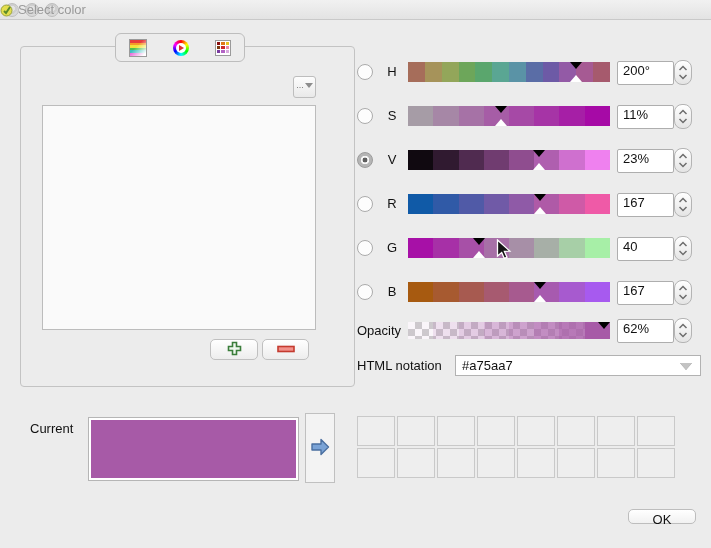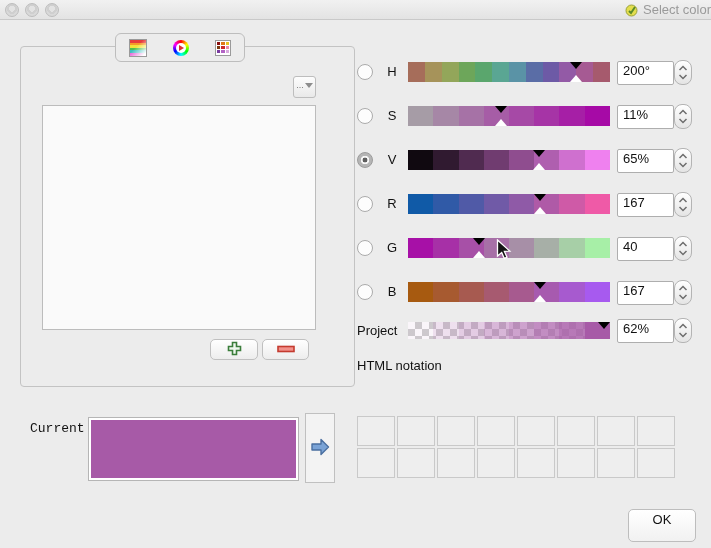--- a/index.html
+++ b/index.html
@@ -5,21 +5,21 @@
   html,body{margin:0;padding:0;}
   #app{position:relative;width:711px;height:548px;background:#ececec;overflow:hidden;
        font-family:"Liberation Sans",sans-serif;font-size:13px;color:#111;}
 
   
   .titlebar{position:absolute;left:0;top:0;width:711px;height:19px;
             background:linear-gradient(#f1f1f1,#e3e3e3);border-bottom:1px solid #c9c9c9;}
   .tl-btn{position:absolute;top:3px;width:12px;height:12px;border-radius:50%;
           background:radial-gradient(circle at 50% 40%, #e3e3e3 0 3px, #cfcfcf 3px 5px, #d9d9d9 5px);
           border:1px solid #bdbdbd;}
-  .win-title{position:absolute;left:0;right:0;top:2px;text-align:right;color:#9a9a9a;}
+  .win-title{position:absolute;left:0;right:0;top:2px;text-align:left;color:#9a9a9a;}
   .win-title .ticon{display:inline-block;vertical-align:-3px;margin-right:5px;}
 
   
   .groupbox{position:absolute;left:20px;top:46px;width:333px;height:339px;
             border:1px solid #c3c3c3;border-radius:4px;}
   .tabbar{position:absolute;left:115px;top:33px;width:128px;height:27px;background:#ececec;
           border:1px solid #bdbdbd;border-radius:6px;display:flex;align-items:center;
           justify-content:space-around;z-index:2;}
   .tabicon{width:16px;height:16px;display:block;position:relative;}
   .icon-colorbox{border:1px solid #9a9a9a;
@@ -118,30 +118,30 @@
 
   
   .htmlfield{position:absolute;left:455px;top:355px;width:246px;height:21px;background:#fff;
              border:1px solid #b2b2b2;box-sizing:border-box;}
   .htmlfield .val{position:absolute;left:6px;top:2px;}
   .htmlfield .tri{position:absolute;right:8px;top:7px;width:0;height:0;
       border-left:6px solid transparent;border-right:6px solid transparent;border-top:7px solid #c3c3c3;
       filter:drop-shadow(0 0 0.5px #909090);}
 
   
-  .cur-label{position:absolute;left:30px;top:421px;font-family:Liberation Mono, monospace;}
+  .cur-label{position:absolute;left:30px;top:421px;}
   .cur-frame{position:absolute;left:88px;top:417px;width:205px;height:58px;
              border:1px solid #b5b5b5;background:#fff;padding:2px;}
   .cur-fill{width:100%;height:100%;}
   .applybtn{position:absolute;left:305px;top:413px;width:30px;height:70px;box-sizing:border-box;
             border:1px solid #c0c0c0;background:#f3f3f3;display:flex;align-items:center;justify-content:center;}
   .swgrid{position:absolute;left:357px;top:416px;width:318px;height:62px;
           display:grid;grid-template-columns:repeat(8,38px);grid-template-rows:repeat(2,30px);gap:2px;}
   .swcell{background:#eeeeee;border:1px solid #c9c9c9;box-sizing:border-box;}
-  .okbtn{position:absolute;left:628px;top:509px;width:68px;height:33px;box-sizing:border-box;
+  .okbtn{position:absolute;left:628px;top:509px;width:68px;height:15px;box-sizing:border-box;
          border:1px solid #bdbdbd;border-radius:5px;background:linear-gradient(#ffffff,#f1f1f1);
          text-align:center;line-height:19px;}
 
   .cursor{position:absolute;left:496px;top:239px;z-index:9;}
 </style>
 </head>
 <body>
 
 <div id="app">
 
@@ -222,21 +222,21 @@
         <path d="M1.5 5 L5 1.5 L8.5 5 M1.5 10 L5 13.5 L8.5 10" stroke="#6e6e6e" stroke-width="1.5" fill="none"></path>
       </svg>
   </span>
 
   <span class="radio checked" style="top:152px"></span>
   <span class="chlabel" style="top:152px">V</span>
   <div class="bar bar-v" style="top:150px">
     <i class="mk-t" style="left: 65%;"></i>
     <i class="mk-b" style="left: 65%;"></i>
   </div>
-  <span class="field" style="top:149px">65%</span>
+  <span class="field" style="top:149px">23%</span>
   <span class="spin" style="top:148px">
     <svg width="10" height="15" viewBox="0 0 10 15">
         <path d="M1.5 5 L5 1.5 L8.5 5 M1.5 10 L5 13.5 L8.5 10" stroke="#6e6e6e" stroke-width="1.5" fill="none"></path>
       </svg>
   </span>
 
   <span class="radio" style="top:196px"></span>
   <span class="chlabel" style="top:196px">R</span>
   <div class="bar bar-r" style="top:194px">
     <i class="mk-t" style="left: 65.5%;"></i>
@@ -268,32 +268,36 @@
     <i class="mk-t" style="left: 65.5%;"></i>
     <i class="mk-b" style="left: 65.5%;"></i>
   </div>
   <span class="field" style="top:281px">167</span>
   <span class="spin" style="top:280px">
     <svg width="10" height="15" viewBox="0 0 10 15">
         <path d="M1.5 5 L5 1.5 L8.5 5 M1.5 10 L5 13.5 L8.5 10" stroke="#6e6e6e" stroke-width="1.5" fill="none"></path>
       </svg>
   </span>
 
-  <span class="rowlabel" style="top:323px">Project</span>
+  <span class="rowlabel" style="top:323px">Opacity</span>
   <div class="bar bar-opacity" style="top:322px">
     <i class="mk-t" style="left: 97%;"></i>
   </div>
   <span class="field" style="top:319px">62%</span>
   <span class="spin" style="top:318px">
     <svg width="10" height="15" viewBox="0 0 10 15">
         <path d="M1.5 5 L5 1.5 L8.5 5 M1.5 10 L5 13.5 L8.5 10" stroke="#6e6e6e" stroke-width="1.5" fill="none"></path>
       </svg>
   </span>
 
   <span class="rowlabel" style="top:358px">HTML notation</span>
+  <div class="htmlfield">
+    <span class="val">#a75aa7</span>
+    <span class="tri"></span>
+  </div>
 
   <span class="cur-label">Current</span>
   <div class="cur-frame">
     <div class="cur-fill" style="background: rgb(167, 90, 167);"></div>
   </div>
   <div class="applybtn">
     <span>
       <svg width="22" height="22" viewBox="0 0 22 22">
         <path d="M3 8 L12 8 L12 3.5 L19.5 11 L12 18.5 L12 14 L3 14 Z" fill="#7aa3d6" stroke="#4a6fa0" stroke-width="1.4" stroke-linejoin="round"></path>
       </svg>

